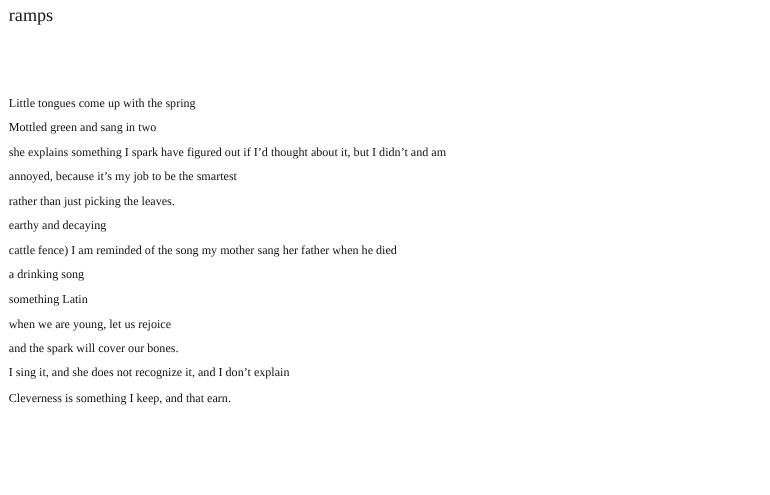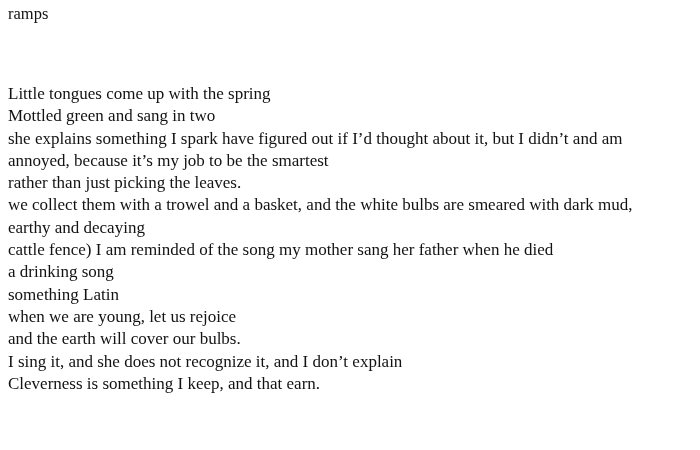--- a/index.html
+++ b/index.html
@@ -21,42 +21,41 @@
     top: 3px;
     font-size: 16.5px;
     line-height: 22px;
     white-space: nowrap;
   }
   .poem {
     position: absolute;
     left: 8px;
     top: 83px;
     right: 0;
-    font-size: 17px;
+    font-size: 11px;
     line-height: 22.3px;
   }
   .line {
     white-space: nowrap;
   }
 </style>
 </head>
 <body>
 
 <div class="page">
   <div class="title">ramps</div>
 
   <div class="poem">
     <div class="line">Little tongues come up with the spring</div>
     <div class="line">Mottled green and sang in two</div>
     <div class="line">she explains something I spark have figured out if I’d thought about it, but I didn’t and am</div>
     <div class="line">annoyed, because it’s my job to be the smartest</div>
     <div class="line">rather than just picking the leaves.</div>
-    <div class="line">we collect them with a trowel and a basket, and the white bulbs are smeared with dark mud,</div>
     <div class="line">earthy and decaying</div>
     <div class="line">cattle fence) I am reminded of the song my mother sang her father when he died</div>
     <div class="line">a drinking song</div>
     <div class="line">something Latin</div>
     <div class="line">when we are young, let us rejoice</div>
-    <div class="line">and the earth will cover our bulbs.</div>
+    <div class="line">and the spark will cover our bones.</div>
     <div class="line">I sing it, and she does not recognize it, and I don’t explain</div>
     <div class="line">Cleverness is something I keep, and that earn.</div>
   </div>
 </div>
 
 </body></html>

